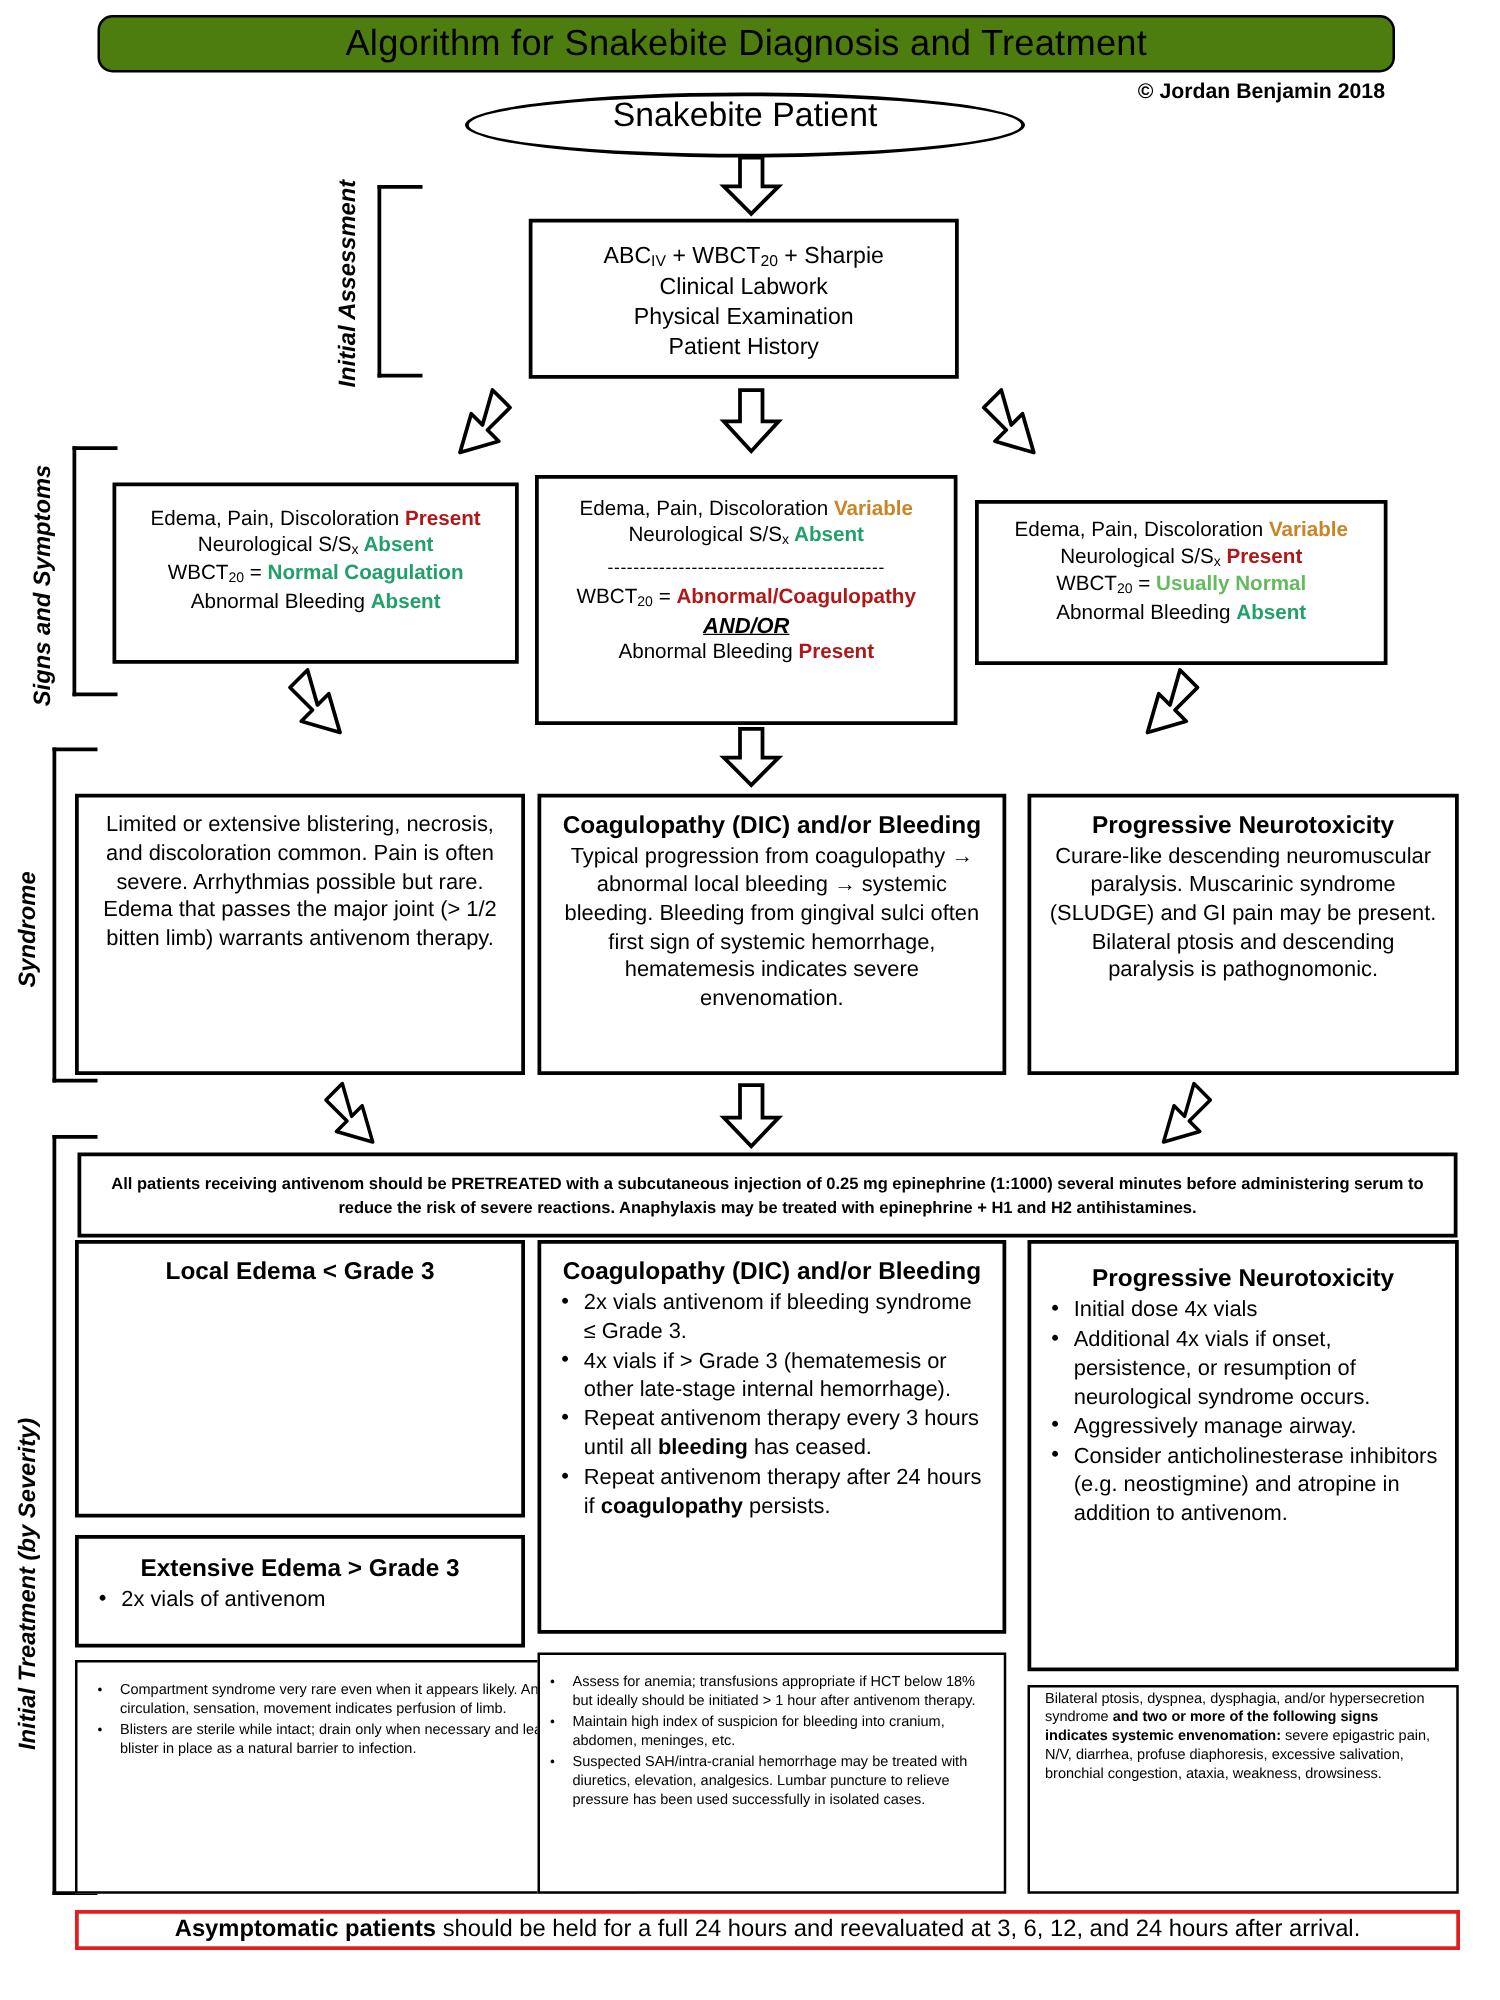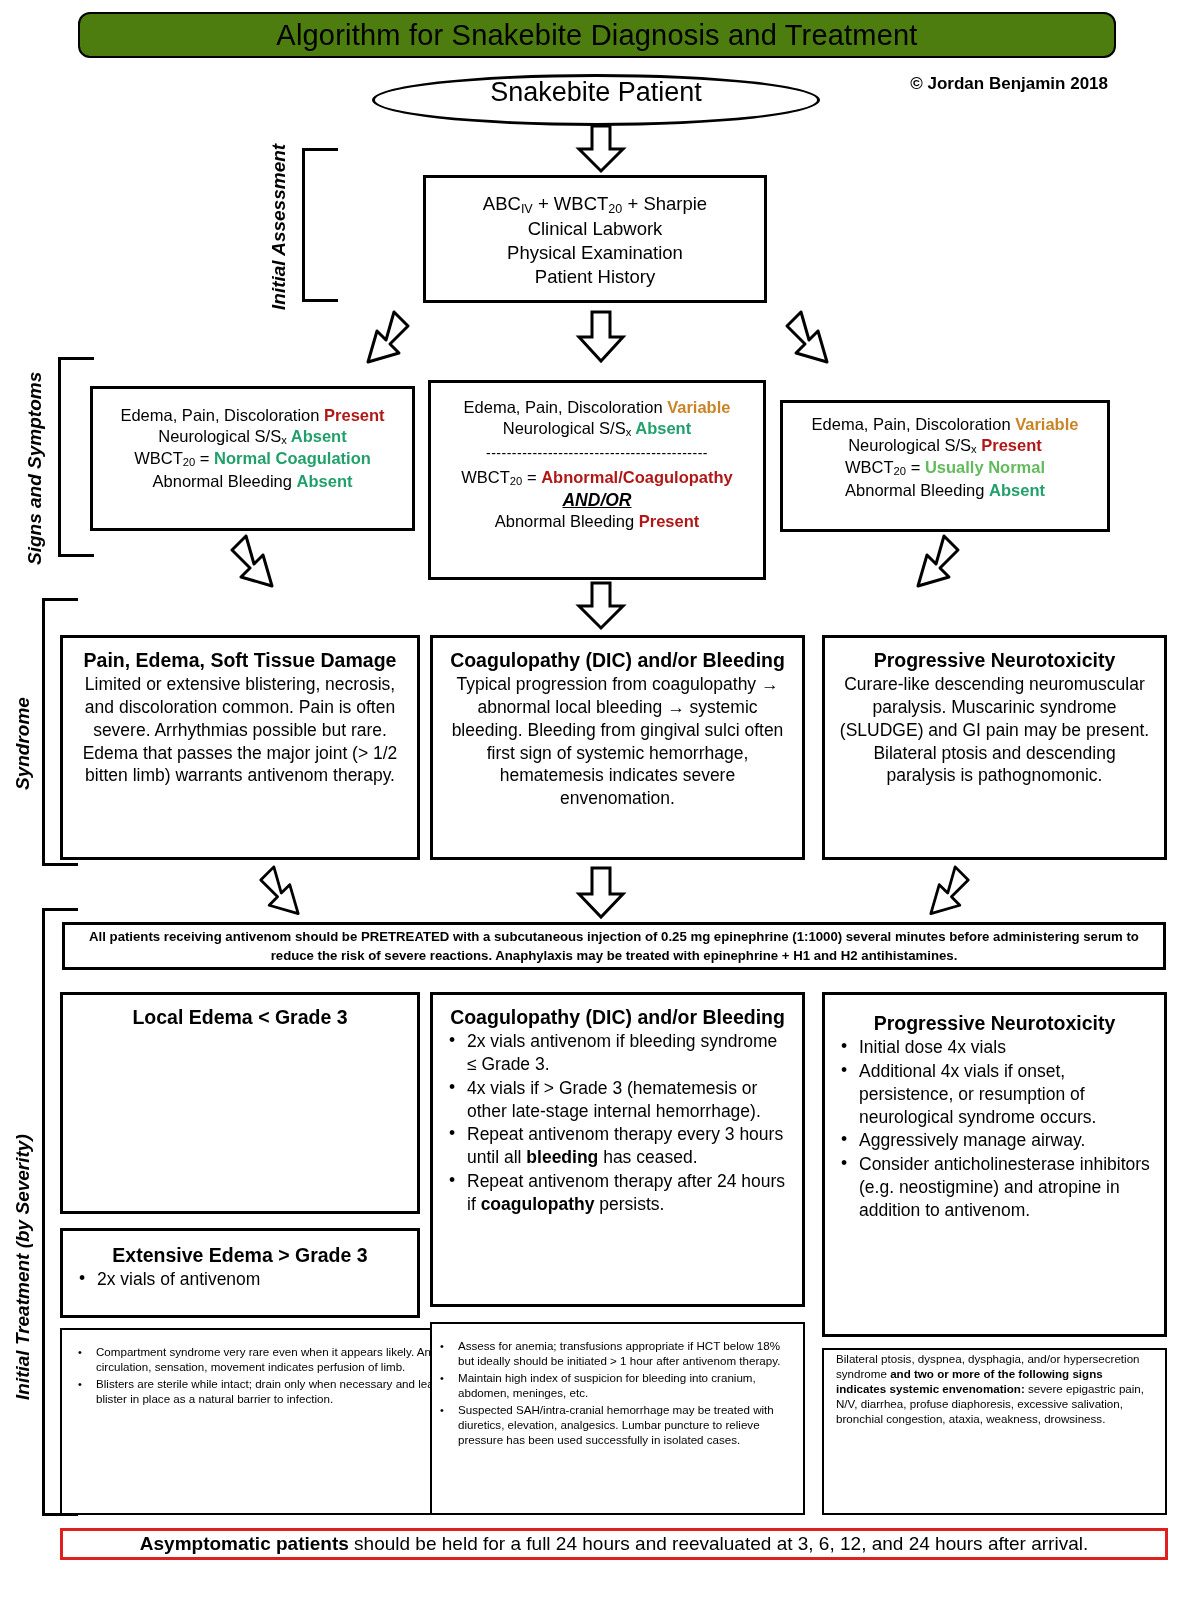--- a/index.html
+++ b/index.html
@@ -16,21 +16,21 @@
   .title-bar {
     position: absolute; left: 78px; top: 12px; width: 1038px; height: 46px;
     background: #4d7c0f; border: 2.5px solid #000; border-radius: 12px;
     display: flex; align-items: center; justify-content: center;
   }
   .title-bar .t {
     font-size: 29px; font-weight: 400; letter-spacing: .2px;
     font-family: "Liberation Sans", sans-serif;
   }
   .copyright {
-    position: absolute; right: 92px; top: 74px;
+    position: absolute; right: 92px; top: 63px;
     font-size: 17px; font-weight: bold;
   }
 
   
   .ellipse {
     position: absolute; left: 372px; top: 74px; width: 448px; height: 52px;
     border: 3.5px solid #000; border-radius: 50%;
     display: flex; align-items: flex-start; justify-content: center;
   }
   .ellipse .t { font-size: 27px; }
@@ -79,21 +79,21 @@
     text-align: left;
   }
   ul.bl li:before {
     content: "\2022"; position: absolute; left: 4px; top: -1px;
   }
   ul.bl.tiny li { padding-left: 20px; margin-bottom: 2px; }
   ul.bl.tiny li:before { left: 2px; font-size: 11px; top: 1px; }
 
   
   .pretreat {
-    position: absolute; left: 62px; top: 922px; width: 1104px; height: 48px;
+    position: absolute; left: 62px; top: 922px; width: 1104px; height: 68px;
     border: 3px solid #000; background: #fff;
     display: flex; align-items: center; justify-content: center;
     text-align: center; padding: 0 14px;
   }
   .pretreat .t { font-size: 13.2px; font-weight: bold; line-height: 1.45; }
 
   
   .footer {
     position: absolute; left: 60px; top: 1528px; width: 1108px; height: 32px;
     border: 3px solid #e02020; background: #fff;
@@ -199,21 +199,20 @@
     <svg width="62" height="62" viewBox="0 0 62 62">
       <polygon points="44,2 58,16 40,34 49,43 18,52 27,21 36,30" fill="#fff" stroke="#000" stroke-width="3" stroke-linejoin="round"></polygon>
     </svg>
   </div>
 
   <div class="bracket" style="left:42px; top:598px; width:36px; height:268px;"></div>
   <div class="vlabel" style="left:12px; top:790px;">Syndrome</div>
 
   <div class="box" style="left:60px; top:635px; width:360px; height:225px;">
     <div class="boxpad ctr lh s17" style="padding:10px 12px;">
-      <div class="b s19">Pain, Edema, Soft Tissue Damage</div>
       <div>Limited or extensive blistering, necrosis, and discoloration common. Pain is often severe. Arrhythmias possible but rare. Edema that passes the major joint (&gt; 1/2 bitten limb) warrants antivenom therapy.</div>
     </div>
   </div>
 
   <div class="box" style="left:430px; top:635px; width:375px; height:225px;">
     <div class="boxpad ctr lh s17" style="padding:10px 12px;">
       <div class="b s19">Coagulopathy (DIC) and/or Bleeding</div>
       <div>Typical progression from coagulopathy → abnormal local bleeding → systemic bleeding. Bleeding from gingival sulci often first sign of systemic hemorrhage, hematemesis indicates severe envenomation.</div>
     </div>
   </div>

